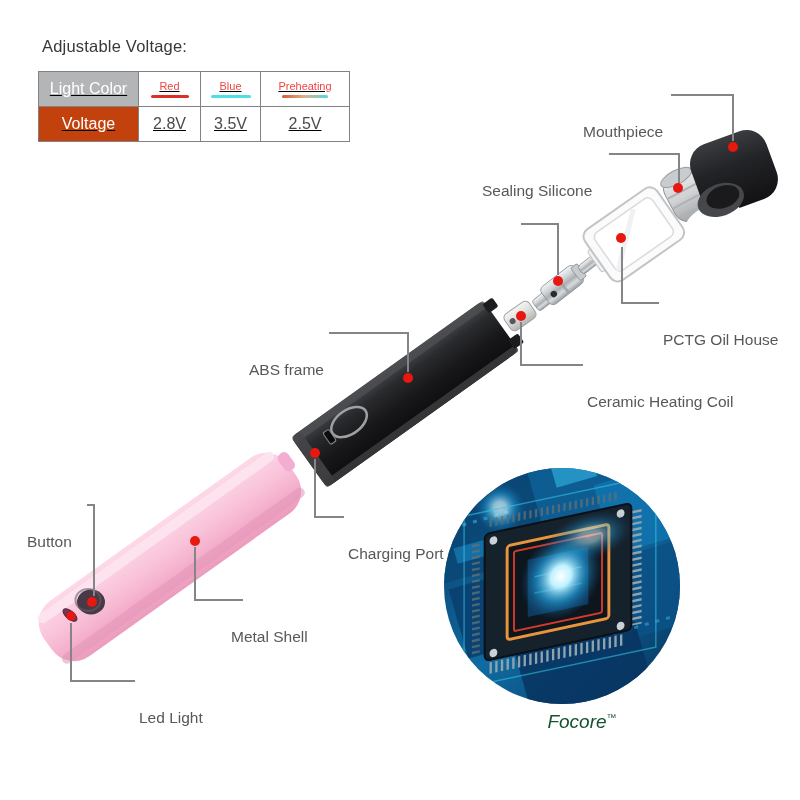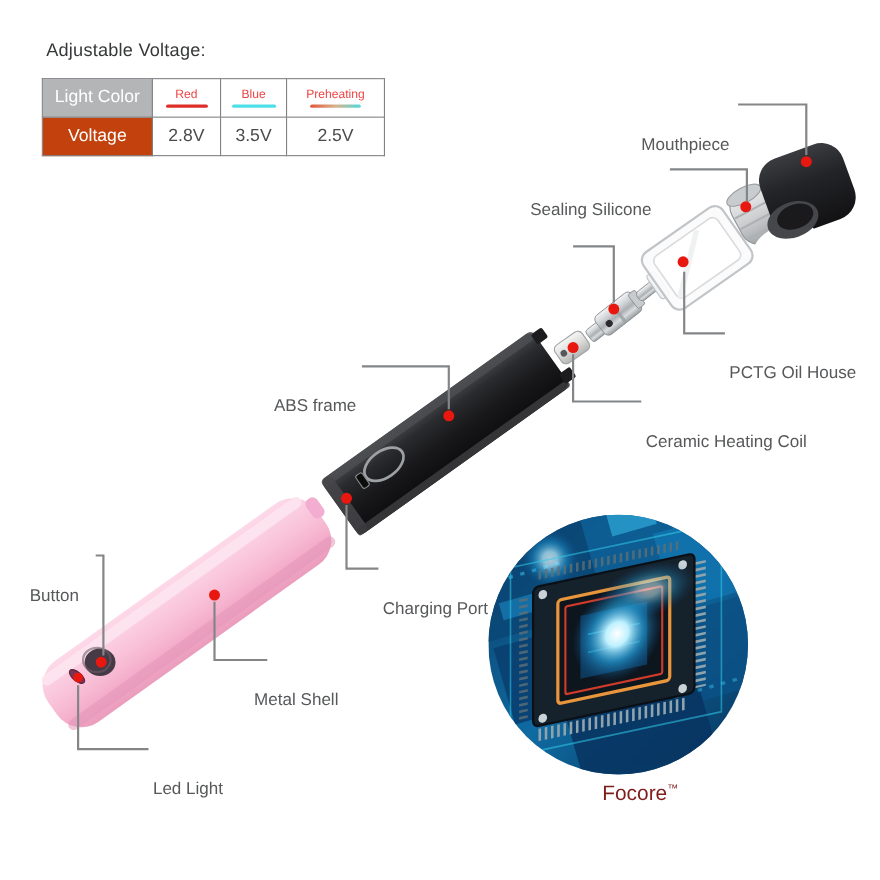--- a/index.html
+++ b/index.html
@@ -5,36 +5,36 @@
   html,body{margin:0;padding:0;background:#fff;}
   .stage{
     position:relative;width:800px;height:744px;background:#ffffff;overflow:hidden;
     font-family:"Liberation Sans", sans-serif;
   }
   .stage svg{position:absolute;left:0;top:0;}
   .title{
     position:absolute;left:42px;top:37px;font-size:16.5px;color:#373839;letter-spacing:.2px;
   }
   
-  .vtable{position:absolute;left:38px;top:71px;border-collapse:collapse;table-layout:fixed;}
+  .vtable{position:absolute;left:38px;top:71px;border-collapse:collapse;table-layout:fixed;text-decoration:underline;}
   .vtable td,.vtable th{border:1px solid #808285;text-align:center;vertical-align:middle;padding:0;height:34px;font-weight:normal;}
   .col0{width:99px;} .col1{width:61px;} .col2{width:59px;} .col3{width:88px;}
   .hl{background:#b4b5b7;color:#ffffff;font-size:16px;font-weight:bold;}
   .hv{background:#c2410c;color:#ffffff;font-size:16px;font-weight:bold;}
   .lightcell{font-size:11px;color:#ef4444;line-height:1;}
   .voltcell{font-size:16px;color:#4a4b4d;}
   .ul{display:block;height:3px;border-radius:2px;margin:3px auto 0;}
   .ul-red{width:38px;background:#dd2f28;}
   .ul-blue{width:40px;background:#4ddfe8;}
   .ul-pre{width:46px;background:linear-gradient(90deg,#e2563a,#d8b48a,#4fd9e0);}
   
   .plabel{position:absolute;font-size:15.5px;color:#57585a;white-space:nowrap;line-height:17px;margin-top:36px;}
   
   .caption{position:absolute;left:432px;top:711px;width:300px;text-align:center;}
-  .brand{font-size:19px;color:#7f1d1d;}
+  .brand{font-size:19px;color:#14532d;font-style:italic;}
   .brand sup{font-size:10px;vertical-align:super;}
   .tagline{font-size:15.5px;color:#48494b;margin-top:3px;}
 </style>
 </head>
 <body>
 
 <div class="stage">
 
   <svg width="800" height="800" viewBox="0 0 800 800">
     <defs>

